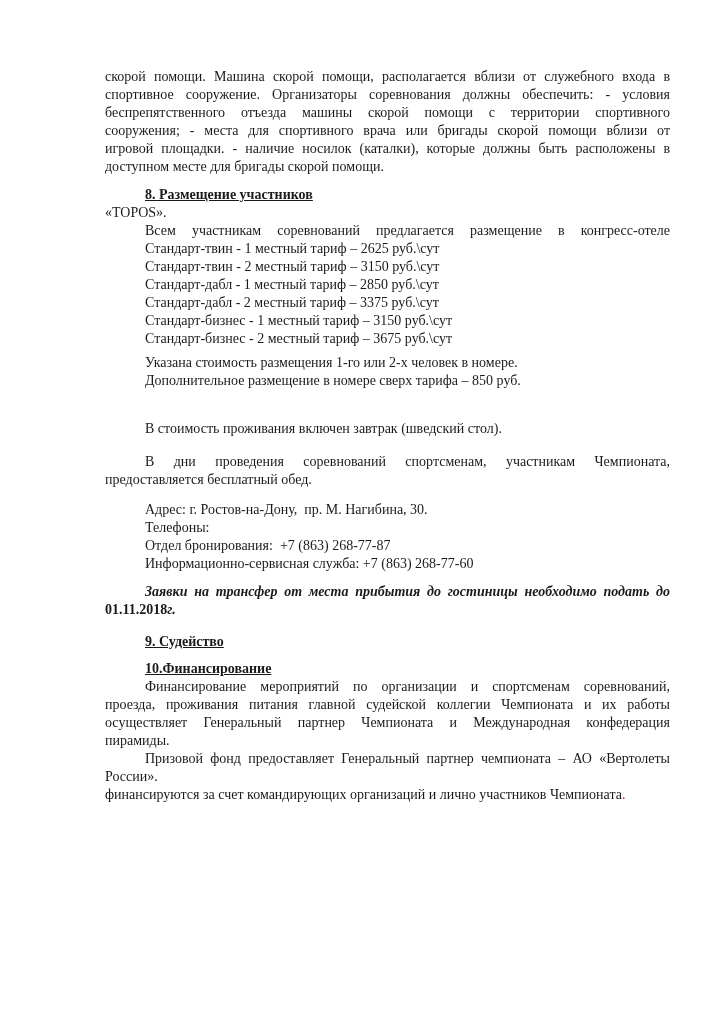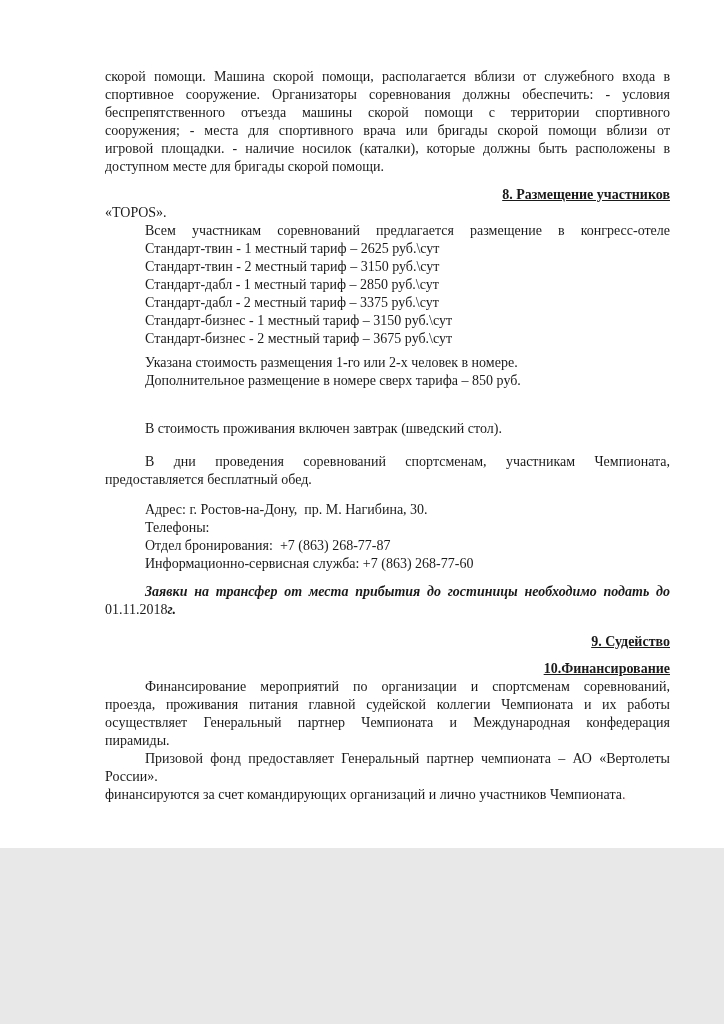--- a/index.html
+++ b/index.html
@@ -5,43 +5,42 @@
   :root {
     --page-bg: #ffffff;
     --text-color: #1a1a1a;
     --accent-red: #c42a2a;
   }
   html, body { margin: 0; padding: 0; }
   body { background: #e8e8e8; }
   .page {
     position: relative;
     width: 724px;
-    height: 848px;
+    height: 1024px;
     margin: 0 auto;
     box-sizing: border-box;
     background: var(--page-bg);
     color: var(--text-color);
     font-family: "Liberation Serif", "DejaVu Serif", serif;
     font-size: 14px;
     line-height: 18px;
     padding: 68px 54px 0 105px;
     overflow: hidden;
   }
   .line { white-space: pre-wrap; }
   
   .jl { text-align: justify; text-align-last: justify; white-space: normal; }
   .ind { text-indent: 40px; }
   .h {
     font-weight: bold;
     text-decoration: underline;
     text-indent: 40px;
-    text-align: right;
   }
   .bi { font-weight: bold; font-style: italic; }
-  .date-upright { font-style: normal; font-weight: normal; }
+  .date-upright { font-style: normal; font-weight: bold; }
   .red { color: var(--accent-red); }
   .mt6  { margin-top: 6px; }
   .mt10 { margin-top: 10px; }
   .mt11 { margin-top: 9px; }
   .mt12 { margin-top: 12px; }
   .mt14 { margin-top: 14px; }
   .mt15 { margin-top: 15px; }
   .mt18 { margin-top: 30px; }
 </style>
 </head>

